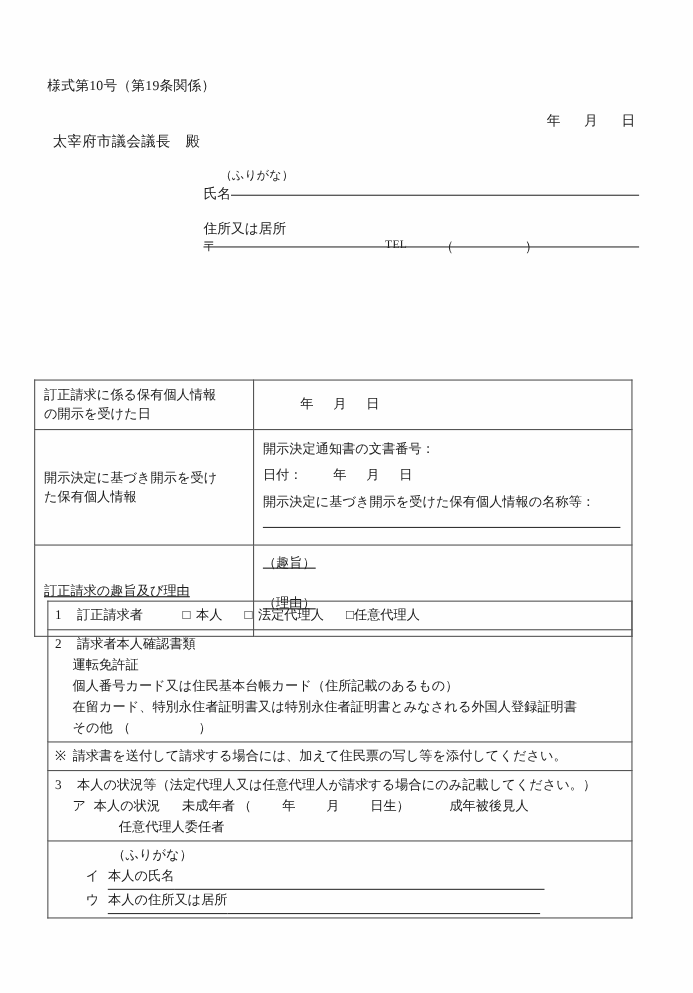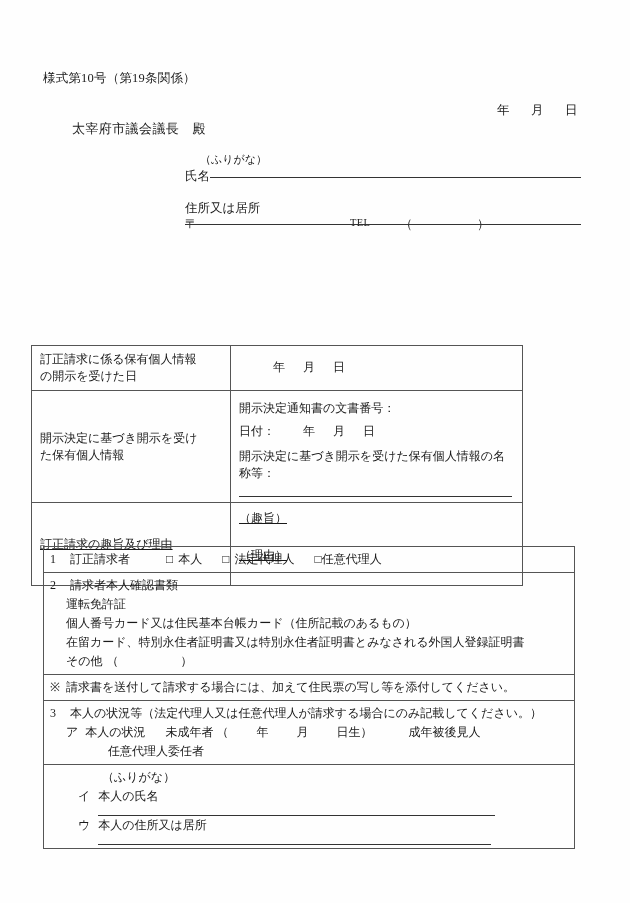--- a/index.html
+++ b/index.html
@@ -34,21 +34,21 @@
   }
   #date-line {
     left: 497px; top: 94px;
     font-size: 12.5px;
   }
   #date-line span { display: inline-block; }
   #date-line .y { width: 34px; }
   #date-line .m { width: 34px; }
 
   #addressee {
-    left: 72px; top: 112px;
+    left: 48px; top: 112px;
     font-size: 13px;
     letter-spacing: 0.4px;
   }
 
   
   #furigana-top {
     left: 200px; top: 144px;
     font-size: 11px;
   }
   #name-label {
@@ -95,21 +95,21 @@
     font-size: 12.5px;
     line-height: 19px;
     text-indent: 13px;
     text-align: justify;
   }
 
   
   #main-table {
     position: absolute;
     left: 31px; top: 345px;
-    width: 492px;
+    width: 544px;
     border-collapse: collapse;
     table-layout: fixed;
     font-size: 12px;
   }
   #main-table td {
     border: 1px solid #555;
     vertical-align: middle;
     padding: 5px 8px;
     line-height: 17px;
   }
@@ -157,21 +157,21 @@
   .indent2 { padding-left: 30px; }
 
   .ul-line {
     display: inline-block;
     border-bottom: 1px solid #333;
     vertical-align: bottom;
   }
   .ul-text {
     border-bottom: 1px solid #333;
     display: inline-block;
-    padding-bottom: 9px;
+    padding-bottom: 2px;
   }
   .row-line { white-space: nowrap; }
   .sp-w20 { display: inline-block; width: 20px; }
   .sp-w14 { display: inline-block; width: 14px; }
   .sp-w28 { display: inline-block; width: 28px; }
   .sp-w36 { display: inline-block; width: 36px; }
 </style>
 </head>
 <body>
 

